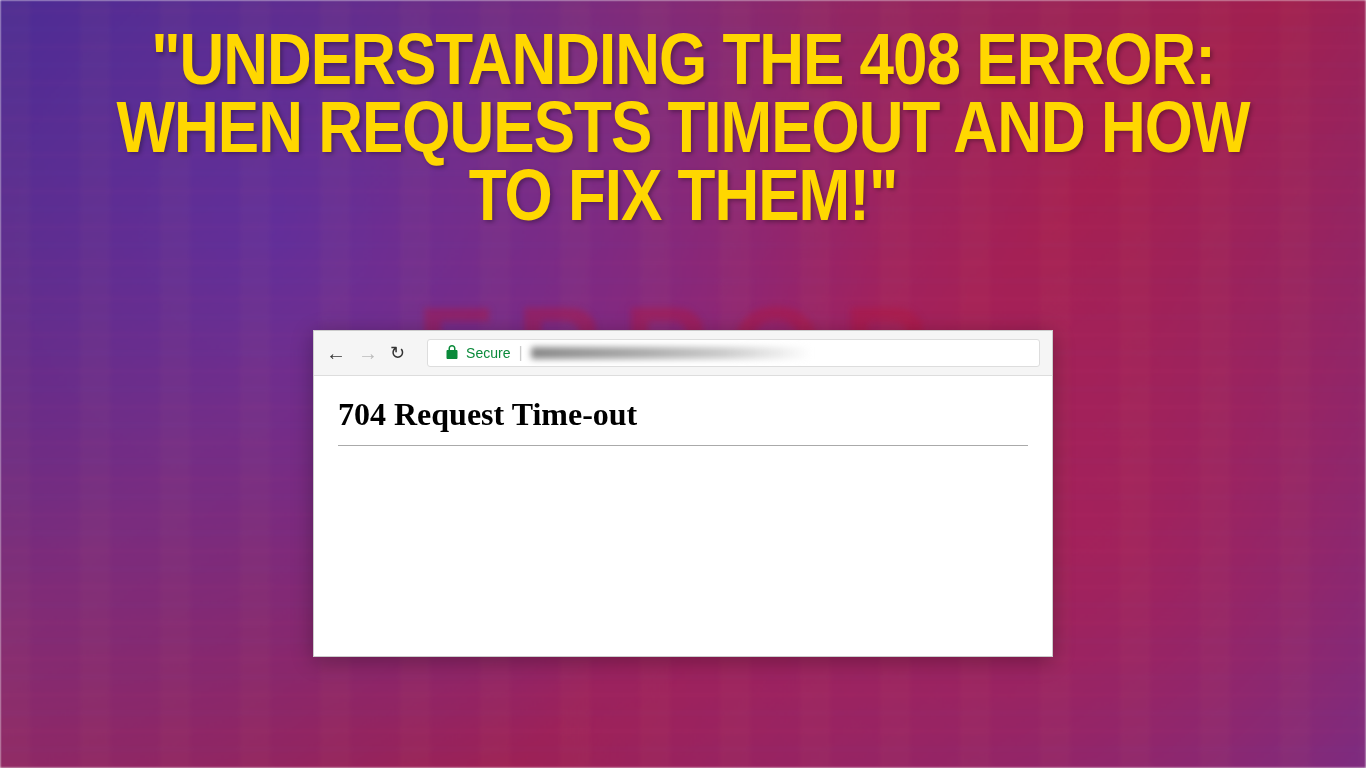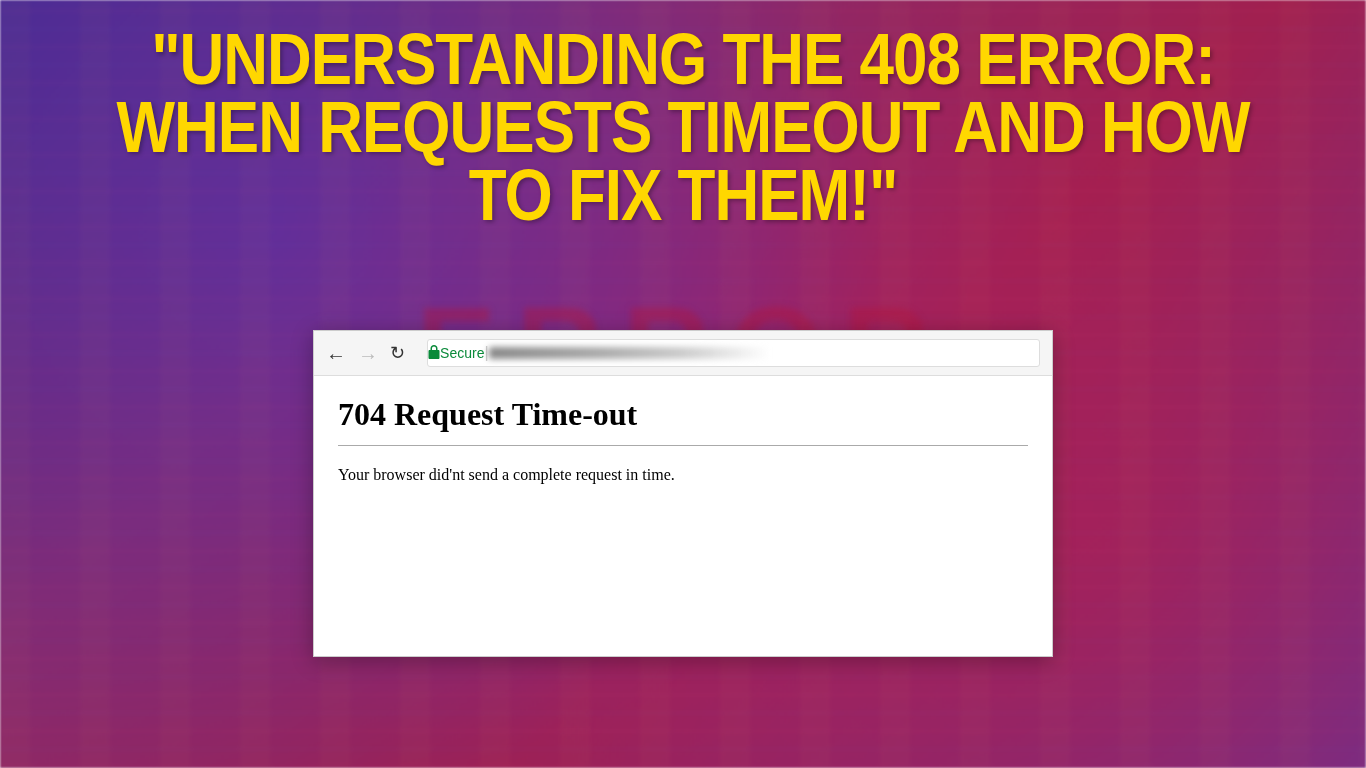--- a/index.html
+++ b/index.html
@@ -121,22 +121,22 @@
     cursor: pointer;
   }
   
   .address-bar {
     flex: 1;
     display: flex;
     align-items: center;
     background: #fff;
     border: 1px solid #ddd;
     border-radius: 3px;
-    padding: 4px 0;
-    gap: 0;
+    padding: 4px 18px;
+    gap: 8px;
     margin-left: 8px;
   }
   
   .lock-icon {
     color: #0a8a3a;
     font-size: 14px;
   }
   
   .secure-label {
     color: #0a8a3a;
@@ -207,15 +207,14 @@
           </svg>
       </span>
       <span class="secure-label">Secure</span>
       <span class="url-sep">|</span>
       <div class="url-blur"></div>
     </div>
   </div>
   <div class="browser-content">
     <h2 class="error-heading">704 Request Time-out</h2>
     <hr class="divider">
-    <p class="error-message">Your browser did'nt send a complete request in time.</p>
   </div>
 </div>
 
 </body></html>

